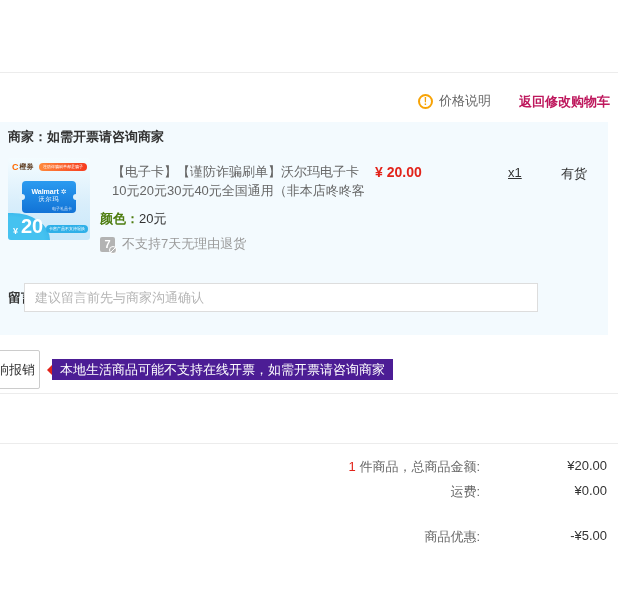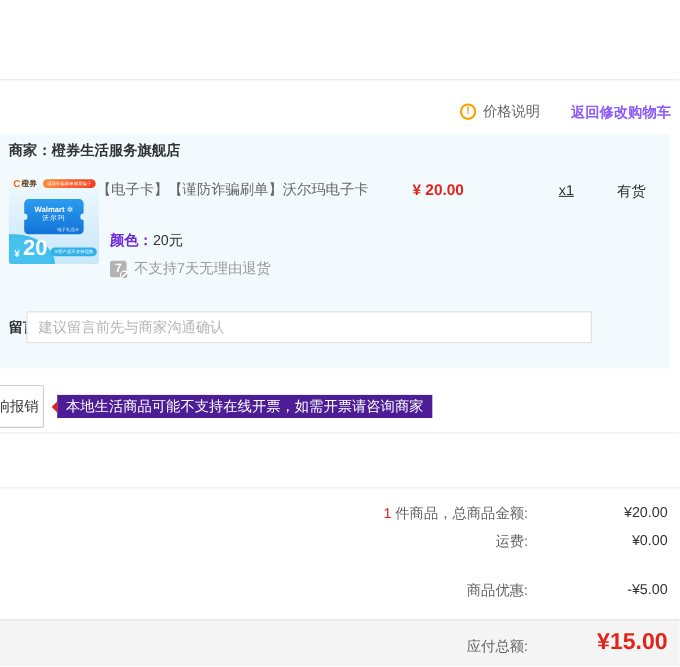--- a/index.html
+++ b/index.html
@@ -8,21 +8,21 @@
   .page { position:relative; width:618px; height:606px; background:#fff; overflow:hidden; font-size:13px; color:#333; }
 
   .hline { position:absolute; left:0; width:618px; height:1px; background:#ececec; }
   .hline.top { top:72px; }
   .hline.mid { top:393px; }
   .hline.mid2 { top:443px; }
 
   
   .price-note-link { position:absolute; top:92px; left:418px; display:flex; align-items:center; gap:6px; color:#666; cursor:pointer; }
   .warn-ico { width:15px; height:15px; border:2px solid #f7a306; border-radius:50%; color:#f7a306; font-weight:bold; font-size:10px; line-height:11px; text-align:center; }
-  .back-cart { position:absolute; top:93px; left:519px; color:#8b5cf6; font-weight:bold; cursor:pointer;font-family:Liberation Serif, serif; }
+  .back-cart { position:absolute; top:93px; left:519px; color:#be185d; font-weight:bold; cursor:pointer;font-family:Liberation Serif, serif; }
 
   
   .order-panel { position:absolute; top:122px; left:0; width:608px; height:213px; background:#f3fafe; }
   .merchant-row { position:absolute; top:6px; left:8px; font-weight:bold; color:#333; }
 
   
   .card-img { position:absolute; top:36px; left:8px; width:82px; height:82px; border-radius:3px; overflow:hidden;
               background:linear-gradient(180deg,#f4fcff 0%,#d9eefb 55%,#c9e8fa 100%); cursor:pointer; }
   .card-brand { position:absolute; top:4px; left:4px; display:flex; align-items:center; gap:1px; }
   .card-brand .c { color:#ff6a00; font-weight:bold; font-size:9px; }
@@ -37,23 +37,23 @@
   .ticket .wmcn { font-size:6px; line-height:7px; letter-spacing:1px; }
   .ticket .tiny { position:absolute; right:4px; bottom:2px; font-size:4px; opacity:.85; }
   .card-denom { position:absolute; left:0; bottom:0; width:42px; height:27px;
                 background:radial-gradient(ellipse at 0% 100%,#45c2f0 60%,#27a7e8 100%);
                 border-top-right-radius:90% 100%; color:#fff; }
   .card-denom .y { position:absolute; left:5px; bottom:4px; font-size:9px; font-weight:bold; }
   .card-denom .v { position:absolute; left:13px; bottom:2px; font-size:20px; font-weight:bold; }
   .card-bottomnote { position:absolute; right:2px; bottom:7px; background:#2fb0e8; color:#fff; font-size:4px;
                      line-height:8px; padding:0 3px; border-radius:5px; white-space:nowrap; }
 
-  .prod-title { position:absolute; top:40px; left:88px; width:262px; color:#666; line-height:19px; cursor:pointer; }
+  .prod-title { position:absolute; top:40px; left:112px; width:262px; color:#666; line-height:19px; cursor:pointer; }
   .color-row { position:absolute; top:88px; left:100px; color:#333; }
-  .color-row b { color:#6d28d9;margin-top:28px; }
+  .color-row b { color:#4d7c0f;margin-top:28px; }
   .noreturn-row { position:absolute; top:113px; left:100px; display:flex; align-items:center; gap:7px; color:#9a9a9a; }
   .badge7 { position:relative; width:15px; height:15px; background:#b3b3b3; border-radius:2px; color:#fff;
             font-size:11px; font-weight:bold; text-align:center; line-height:15px; flex:0 0 auto; }
   .badge7 i { position:absolute; right:-2px; bottom:-2px; width:8px; height:8px; border-radius:50%;
               background:linear-gradient(135deg,#b3b3b3 42%,#fff 42%,#fff 58%,#b3b3b3 58%); border:1px solid #fff; }
 
   .prod-price { position:absolute; top:42px; left:375px; color:#e2231a; font-weight:bold; font-size:14px; }
   .prod-qty { position:absolute; top:43px; left:508px; color:#333;text-decoration:underline; }
   .prod-stock { position:absolute; top:43px; left:561px; color:#333; }
 
@@ -90,21 +90,21 @@
 
   <div class="price-note-link">
     <span class="warn-ico">!</span>
     <span>价格说明</span>
   </div>
   <span class="back-cart">返回修改购物车</span>
 
   <div class="order-panel">
 
     <div class="merchant-row">
-      <span>商家：</span><span>橙券生活服务旗舰店</span>
+      <span>商家：</span><span>如需开票请咨询商家</span>
     </div>
 
     <div class="card-img">
       <div class="card-brand">
         <span class="c">C</span>
         <span class="n">橙券</span>
       </div>
       <div class="card-topbanner">谨防诈骗刷单都是骗子</div>
       <div class="ticket">
         <div class="wm">Walmart ✲</div>
@@ -113,20 +113,21 @@
       </div>
       <div class="card-denom">
         <span class="y">¥</span>
         <span class="v">20</span>
       </div>
       <div class="card-bottomnote">卡密产品不支持退换</div>
     </div>
 
     <div class="prod-title">
       <div>【电子卡】【谨防诈骗刷单】沃尔玛电子卡</div>
+      <div>10元20元30元40元全国通用（非本店咚咚客</div>
     </div>
 
     <div class="color-row">
       <b>颜色：</b><span>20元</span>
     </div>
 
     <div class="noreturn-row">
       <span class="badge7"><span>7</span><i></i></span>
       <span>不支持7天无理由退货</span>
     </div>
@@ -151,18 +152,14 @@
   </div>
   <div class="sum-row sum-r2">
     <span class="lbl">运费:</span>
     <span class="val">¥0.00</span>
   </div>
   <div class="sum-row sum-r3">
     <span class="lbl">商品优惠:</span>
     <span class="val">-¥5.00</span>
   </div>
 
-  <div class="total-bar">
-    <span class="total-lbl">应付总额:</span>
-    <span class="total-val">¥15.00</span>
-  </div>
 
 </div>
 
 </body></html>

